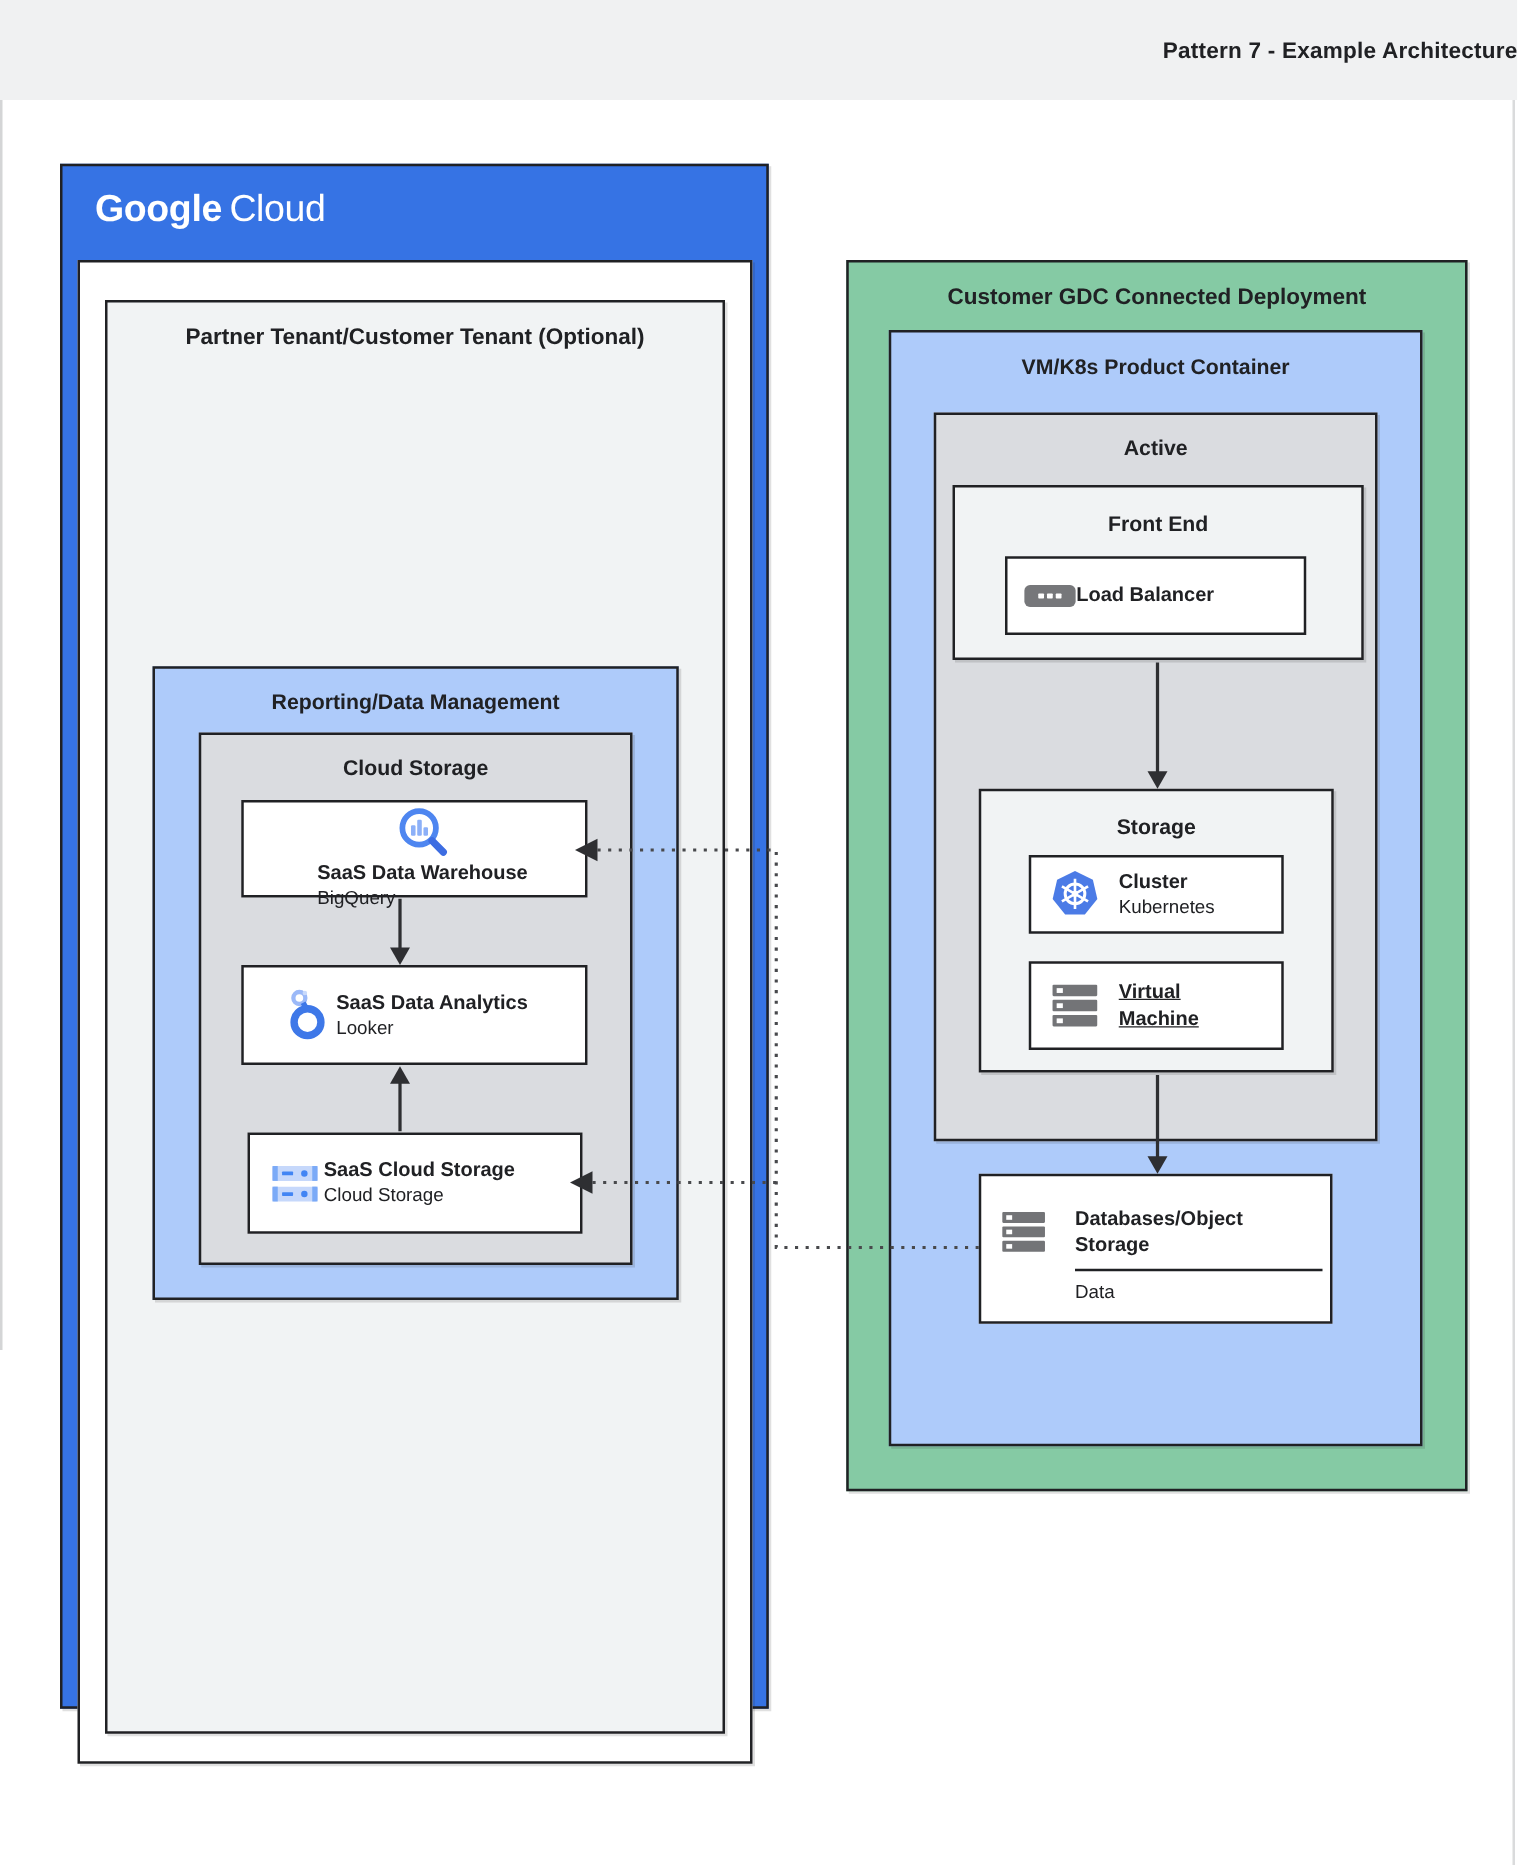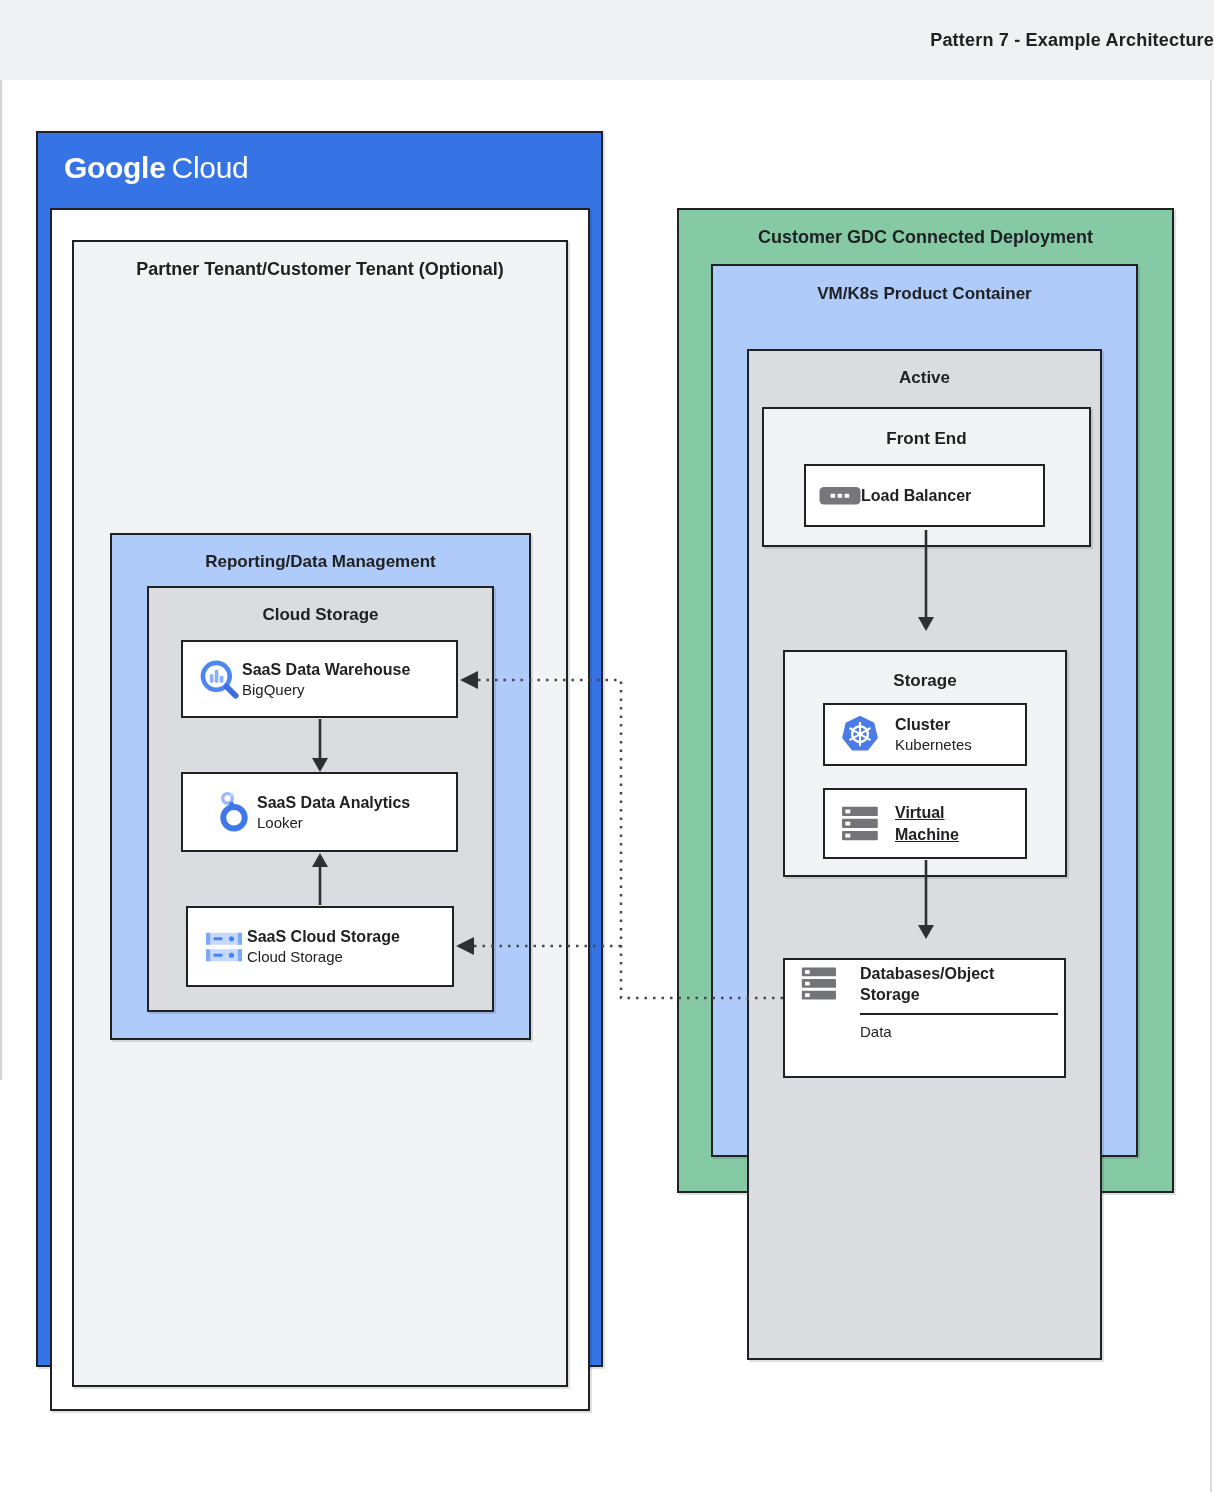--- a/index.html
+++ b/index.html
@@ -15,61 +15,61 @@
   .titlebar {
     position:absolute; left:0; top:0; width:1214px; height:80px;
     background:var(--header-bg); display:flex; align-items:center; justify-content:flex-end;
   }
   .titlebar span { font-size:18px; font-weight:700; letter-spacing:.2px; }
 
   .abox { position:absolute; border:2px solid var(--border-dark); box-shadow:2px 2px 0 rgba(32,33,36,.14); }
   .gtitle { width:100%; text-align:center; font-weight:700; }
 
   
-  .gc-box    { left:36px;  top:131px; width:567px; height:1236px; background:var(--google-blue); }
+  .gc-box    { left:48px;  top:131px; width:567px; height:1236px; background:var(--google-blue); }
   .gc-logo   { position:absolute; left:26px; top:18px; color:#ffffff; font-size:30px; letter-spacing:-.3px; }
   .gc-logo .g1 { font-weight:600; }
   .gc-logo .g2 { font-weight:400; margin-left:6px; }
   .white-box { left:12px;  top:75px;  width:540px; height:1203px; background:var(--card-white); }
   .partner-box { left:20px; top:30px; width:496px; height:1147px; background:var(--panel-gray); }
   .partner-box > .gtitle { position:absolute; top:17px; font-size:18px; }
   .reporting-box { left:36px; top:291px; width:421px; height:507px; background:var(--light-blue); }
   .reporting-box > .gtitle { position:absolute; top:17px; font-size:17px; }
   .cs-box { left:35px; top:51px; width:347px; height:426px; background:var(--box-gray); }
   .cs-box > .gtitle { position:absolute; top:17px; font-size:17px; }
 
   .card {
     position:absolute; background:var(--card-white); border:2px solid var(--border-dark);
     display:flex; align-items:center; gap:0; padding-left:13px;
   }
   .card .txt { display:flex; flex-direction:column; line-height:1.32; }
   .card .t  { font-weight:700; font-size:16px; }
   .card .s  { font-weight:400; font-size:15px; }
 
-  .card1 { left:32px; top:52px;  width:277px; height:78px; }
+  .card1 { left:32px; top:52px;  width:277px; height:78px;flex-direction:column; }
   .card2 { left:32px; top:184px; width:277px; height:80px;padding-left:28px; }
   .card3 { left:37px; top:318px; width:268px; height:81px; }
 
   
   .gdc-box { left:677px; top:208px; width:497px; height:985px; background:var(--green); }
   .gdc-box > .gtitle { position:absolute; top:17px; font-size:18px; }
   .vmk8s-box { left:32px; top:54px; width:427px; height:893px; background:var(--light-blue); }
   .vmk8s-box > .gtitle { position:absolute; top:18px; font-size:17px; }
-  .active-box { left:34px; top:64px; width:355px; height:1011px; background:var(--box-gray);margin-top:19px; }
+  .active-box { left:34px; top:64px; width:355px; height:583px; background:var(--box-gray); }
   .active-box > .gtitle { position:absolute; top:17px; font-size:17px; }
   .fe-box { left:13px; top:56px; width:329px; height:140px; background:var(--panel-gray); }
   .fe-box > .gtitle { position:absolute; top:20px; font-size:17px; }
   .lb-card { left:40px; top:55px; width:241px; height:63px; }
   .compute-box { left:34px; top:299px; width:284px; height:227px; background:var(--panel-gray); }
   .compute-box > .gtitle { position:absolute; top:19px; font-size:17px; }
   .cluster-card { left:38px; top:51px;  width:204px; height:63px; gap:13px; }
   .vm-card      { left:38px; top:136px; width:204px; height:71px; gap:13px;text-decoration:underline; }
   .vm-card .t { width:92px; }
 
-  .db-card { left:34px; top:607px; width:283px; height:120px; align-items:flex-start; padding-top:3px; gap:20px; }
+  .db-card { left:34px; top:607px; width:283px; height:120px; align-items:flex-start; padding-top:24px; gap:20px; }
   .db-card .txt { width:198px; }
   .db-card .t { width:190px; }
   .db-divider { border-top:2px solid var(--border-dark); margin-top:8px; width:198px; }
   .db-card .s { margin-top:7px; font-size:15px; }
 
   svg.overlay { position:absolute; left:0; top:0; pointer-events:none; }
   .icon { flex:0 0 auto; display:block; }
 </style>
 </head>
 <body>

